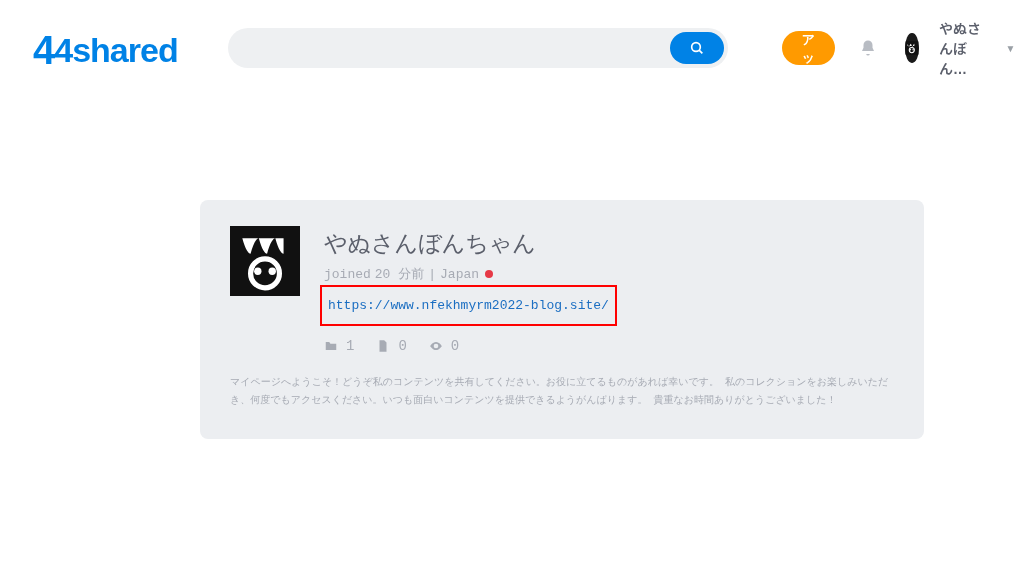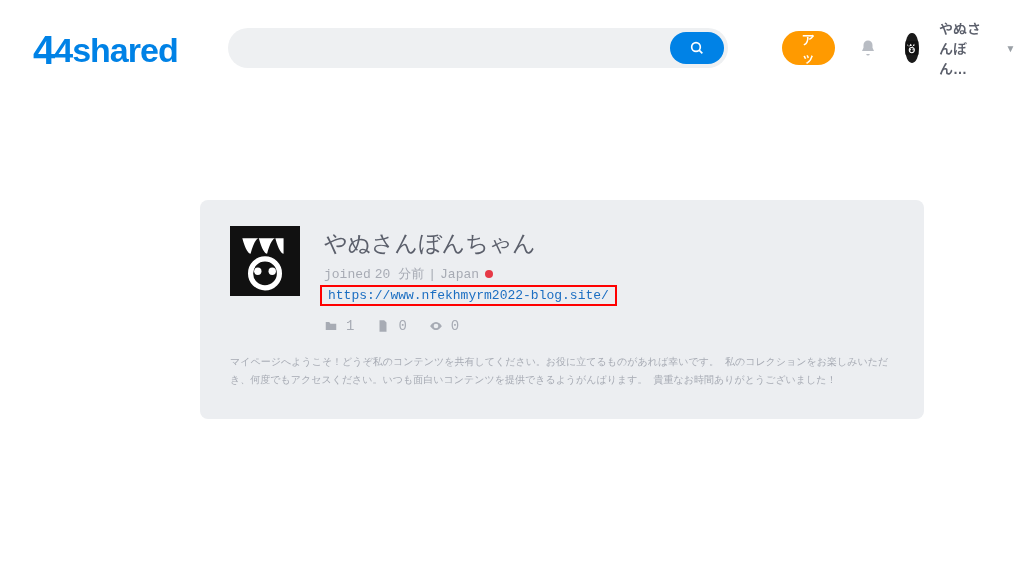--- a/index.html
+++ b/index.html
@@ -119,21 +119,21 @@
   }
   .flag-jp {
     display:inline-block; width:8px; height:8px; border-radius:50%; background:var(--red-flag);
     margin-left:2px;
   }
   .profile-link {
     display:inline-block;
     font-size:13px; color:var(--link-blue);
     text-decoration:none;
     border:2px solid var(--highlight-red);
-    padding:1px 6px;
+    padding:11px 6px;
     margin:2px 0 8px -4px;
   }
 
   .profile-stats {
     display:flex; gap:22px; align-items:center;
     margin-top:4px;
   }
   .stat { display:flex; align-items:center; gap:8px; color:var(--profile-meta); font-size:14px; }
   .stat svg { width:14px; height:14px; fill:currentColor; }
 

